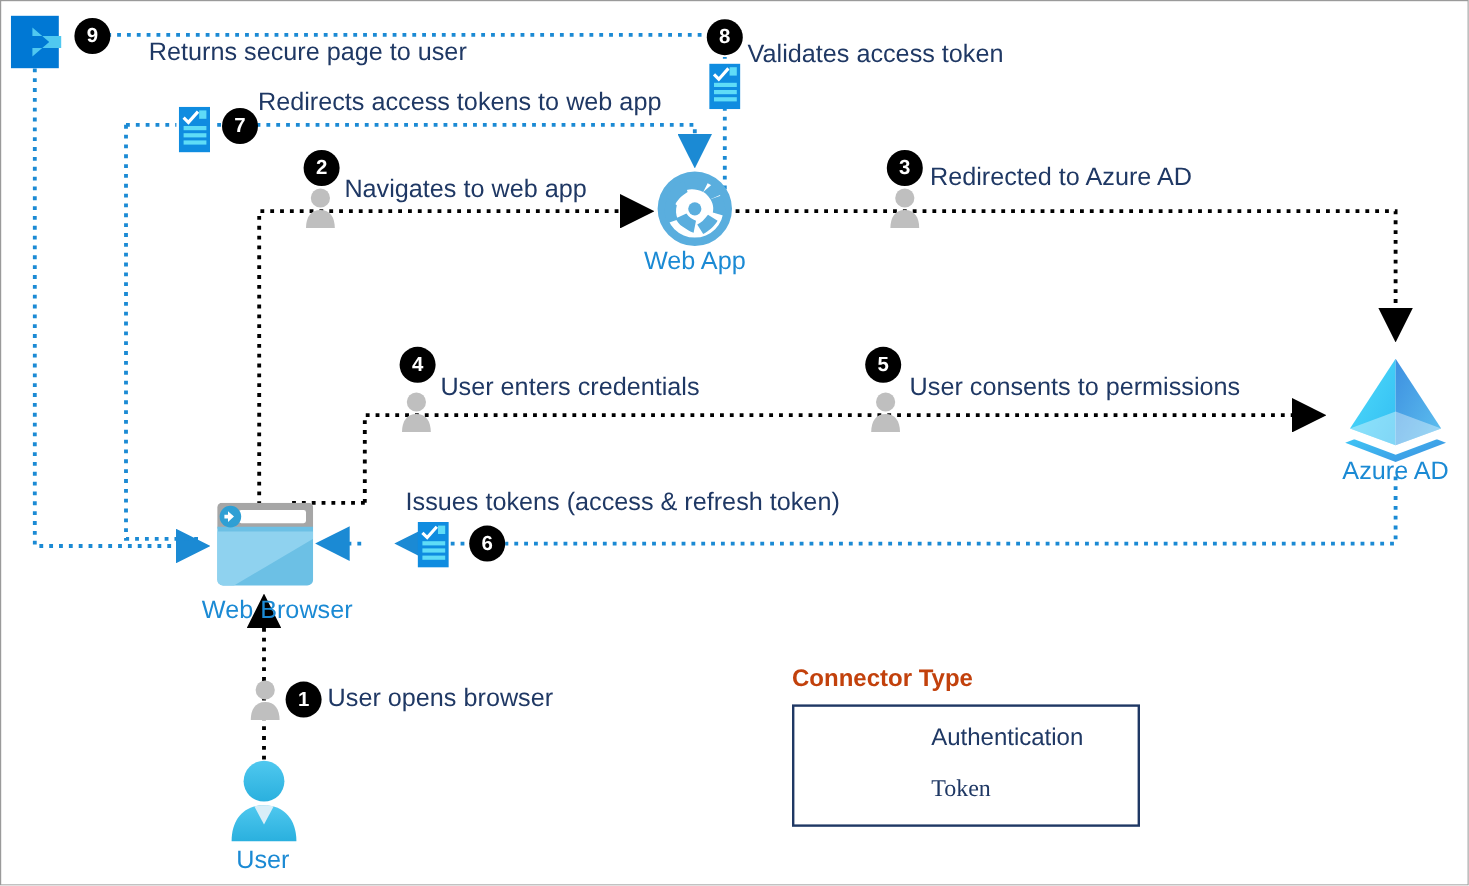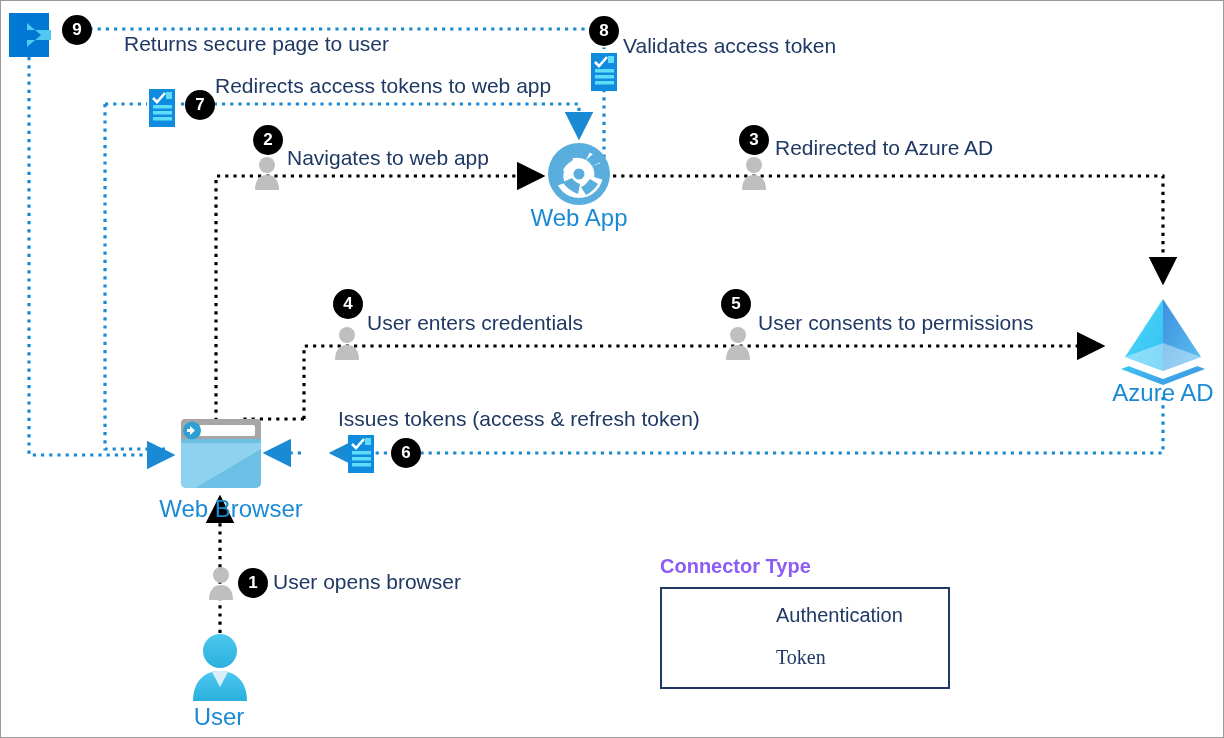--- a/index.html
+++ b/index.html
@@ -28,21 +28,21 @@
     position: absolute;
     color: #1f3864;
     font-size: 21px;
     line-height: 24px;
     white-space: nowrap;
     font-family: "Liberation Sans", sans-serif;
   }
   .node-label {
     position: absolute;
     color: #1b8ad4;
-    font-size: 24px;
+    font-size: 21px;
     line-height: 24px;
     white-space: nowrap;
     text-align: center;
     font-family: "Liberation Sans", sans-serif;
   }
   .badge {
     position: absolute;
     width: 30px;
     height: 30px;
     border-radius: 50%;
@@ -72,21 +72,21 @@
     width: 290px;
     height: 102px;
     border: 2px solid #1f3864;
     box-sizing: border-box;
     background: #ffffff;
   }
   .legend-title {
     position: absolute;
     left: 659px;
     top: 554px;
-    color: #8b5cf6;
+    color: #c2410c;
     font-size: 20px;
     font-weight: bold;
     font-family: "Liberation Sans", sans-serif;
   }
   .legend-row-label {
     position: absolute;
     color: #1f3864;
     font-size: 20px;
     white-space: nowrap;
     font-family: "Liberation Sans", sans-serif;

